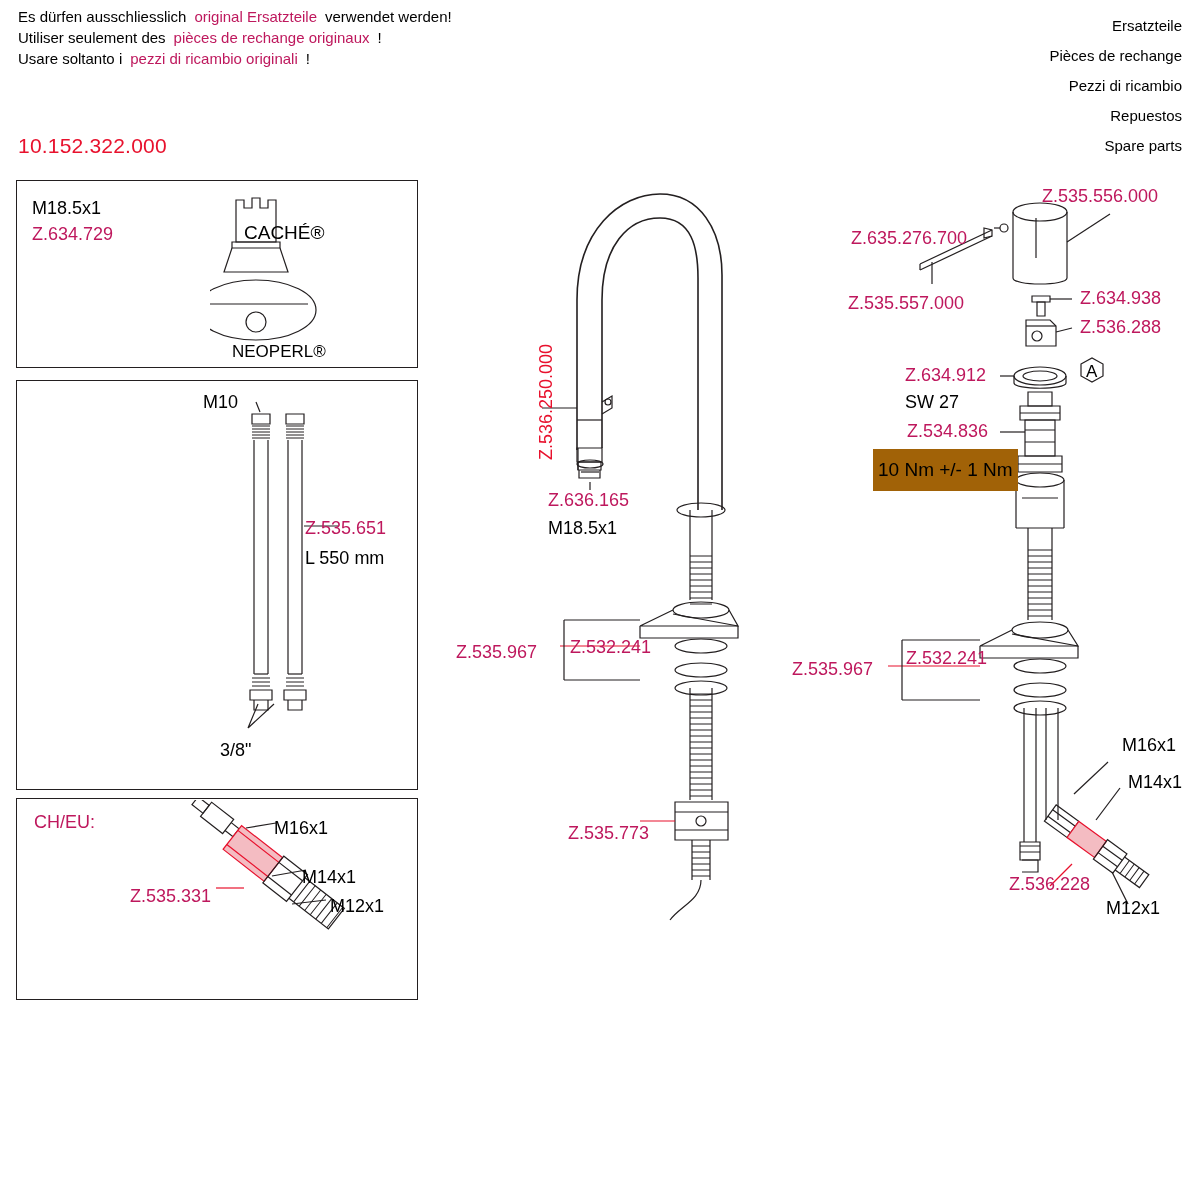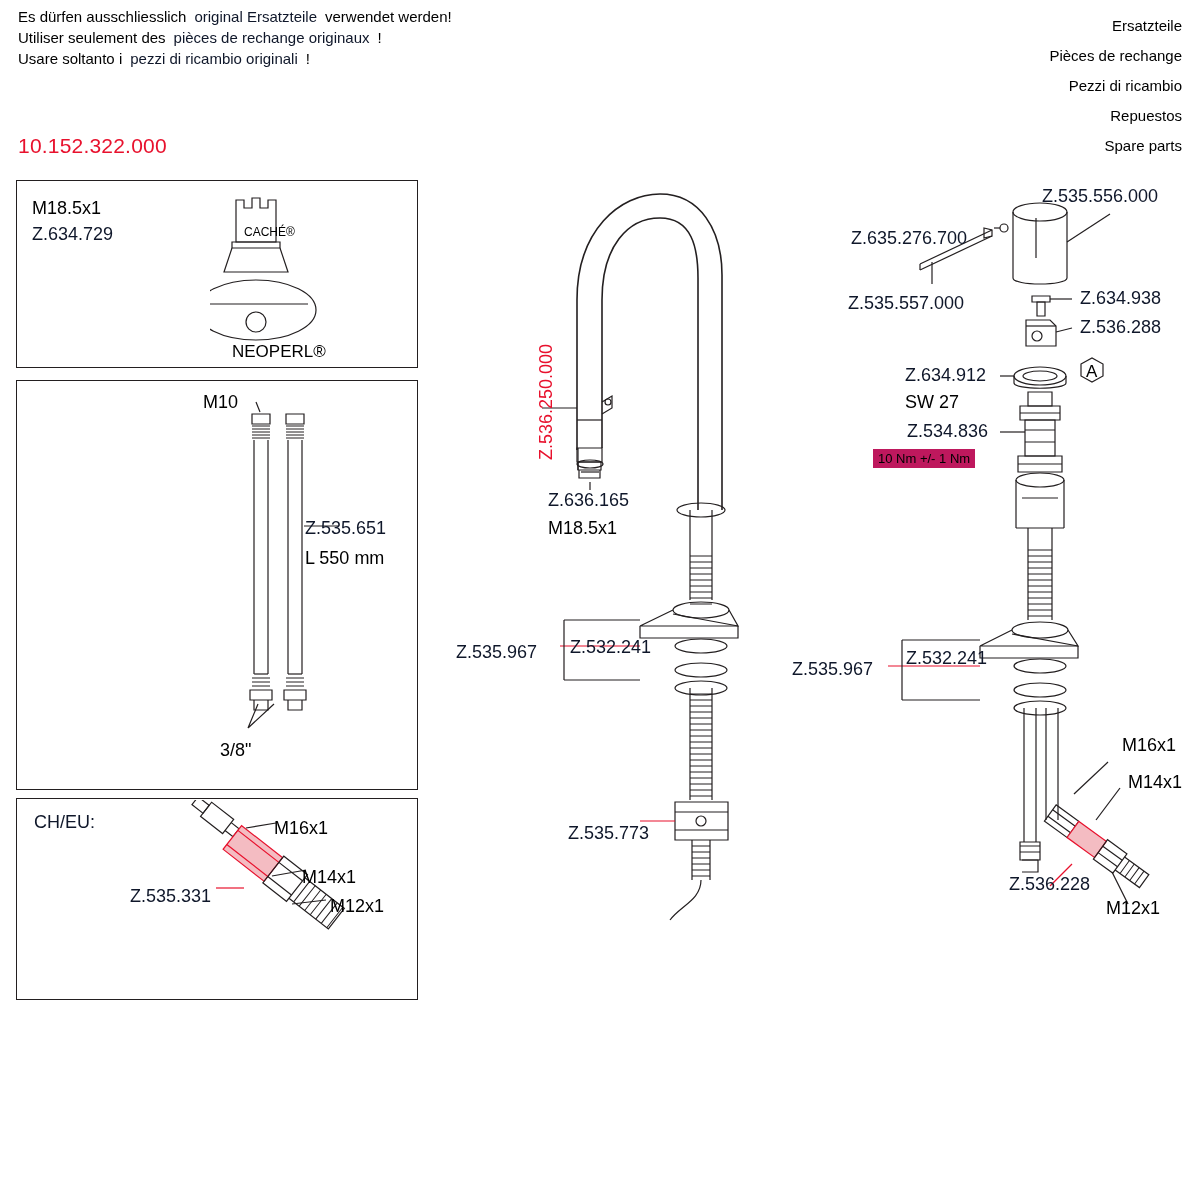--- a/index.html
+++ b/index.html
@@ -15,21 +15,21 @@
     color: #000000;
     overflow: hidden;
   }
   .page {
     position: absolute;
     left: 0; top: 0;
     width: 1200px;
     height: 1200px;
   }
   .abs { position: absolute; }
-  .red { color: #0f172a; }
+  .red { color: #be185d; }
   .blk { color: #000000; margin-top: 36px; }
 
   
   .notice {
     position: absolute;
     left: 18px;
     top: 6px;
     font-size: 15px;
     line-height: 21px;
     white-space: nowrap;
@@ -81,24 +81,24 @@
     position: absolute;
     font-size: 18px;
     color: #e8112d;
     white-space: nowrap;
     transform-origin: 0 0;
     transform: rotate(-90deg);
   }
 
   .torque {
     position: absolute;
-    background: #be185d;
+    background: #a16207;
     color: #000;
-    font-size: 13px;
-    padding: 2px 5px;
+    font-size: 19px;
+    padding: 10px 5px;
     border: 0;
     white-space: nowrap;
   }
 
   svg { display: block; }
   .ln { stroke: #231f20; stroke-width: 1.2; fill: none; }
   .ln-th { stroke: #231f20; stroke-width: 1.6; fill: none; }
   .ln-r { stroke: #e8112d; stroke-width: 1.2; fill: none; }
   .fill-w { fill: #ffffff; }
   .fill-pink { fill: #f4bcc2; }
@@ -140,21 +140,21 @@
     <path class="ln" d="M26 24 L26 56 L66 56 L66 24"></path>
     <path class="ln" d="M22 56 L70 56 L70 62 L22 62 Z"></path>
 
     <path class="ln" d="M22 62 L14 86 L78 86 L70 62"></path>
 
     <ellipse class="ln fill-w" cx="46" cy="124" rx="60" ry="30"></ellipse>
 
     <circle class="ln" cx="46" cy="136" r="10"></circle>
     <path class="ln" d="M-6 118 L98 118"></path>
   </svg>
-  <div class="lbl abs" style="left:244px; top:222px; font-size:12px;">CACHÉ®</div>
+  <div class="lbl abs" style="left:244px; top:222px; font-size:19px;">CACHÉ®</div>
   <div class="lbl abs" style="left:232px; top:297px; font-size:17px;margin-top:44px;">NEOPERL®</div>
 
   <div class="box" id="box-hoses"></div>
   <div class="lbl big abs" style="left:203px; top:392px;">M10</div>
 
   <svg class="abs" style="left:230px; top:398px;" width="190" height="350">
 
     <path class="ln" d="M22 16 L40 16 L40 26 L22 26 Z"></path>
     <g stroke="#231f20" stroke-width="1" fill="none">
       <path d="M22 28 L40 28 M22 31 L40 31 M22 34 L40 34 M22 37 L40 37 M22 40 L40 40"></path>

